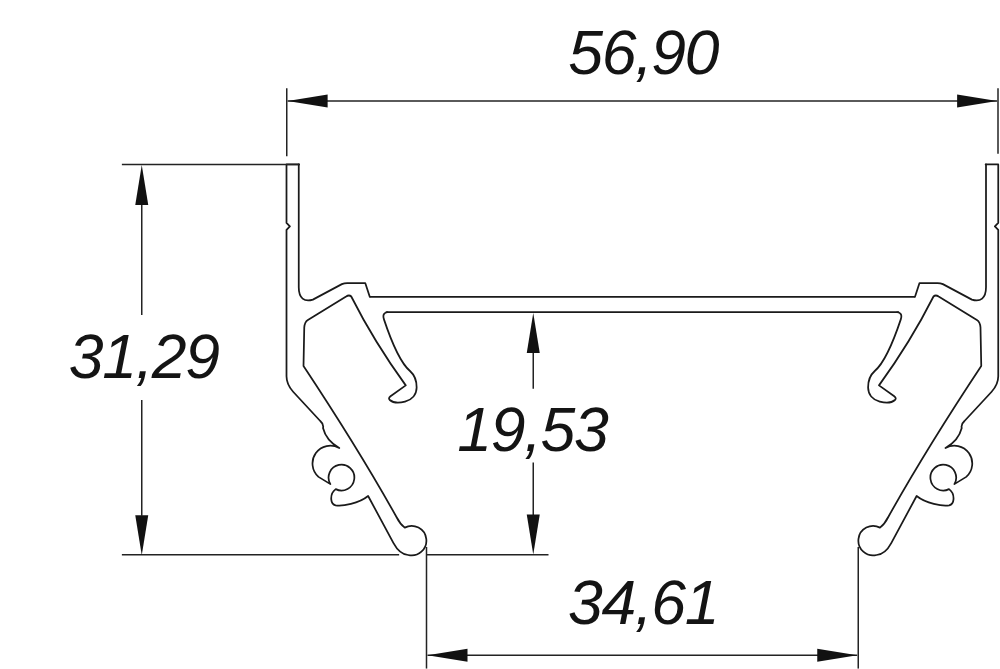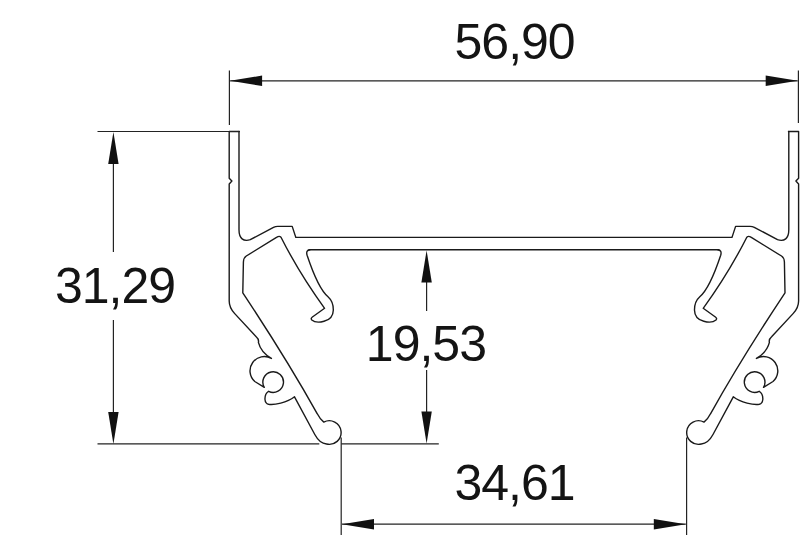--- a/index.html
+++ b/index.html
@@ -1,16 +1,16 @@
 <!DOCTYPE html>
 <html><head>
 <meta charset="utf-8">
 <style>
   html,body{margin:0;padding:0;background:#fff;}
-  #c{position:relative;width:800px;height:535px;overflow:hidden;}
+  #c{position:relative;width:800px;height:535px;overflow:hidden;font-style:italic;}
   svg{display:block;}
   text{font-family:"Liberation Sans",sans-serif;font-size:50px;letter-spacing:-1.0px;fill:#141414;}
 </style>
 </head>
 <body>
 <div id="c">
 <svg width="800" height="535" viewBox="0 0 800 535">
   <rect width="800" height="535" fill="#ffffff"></rect>
 
   <g id="prof" fill="none" stroke="#1a1a1a" stroke-width="1.4" stroke-linejoin="round" stroke-linecap="round">

